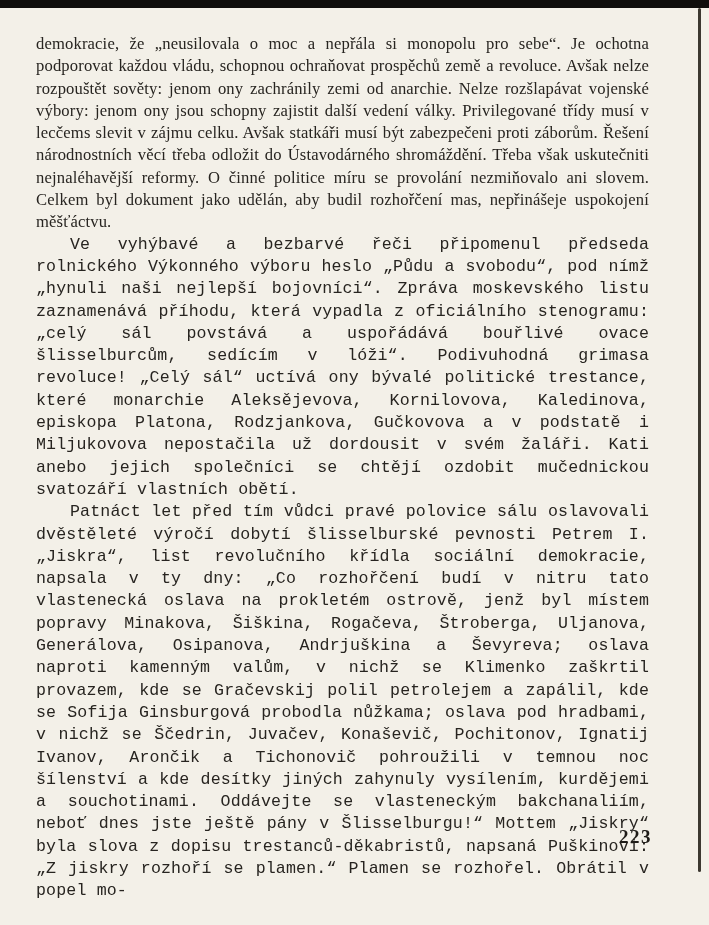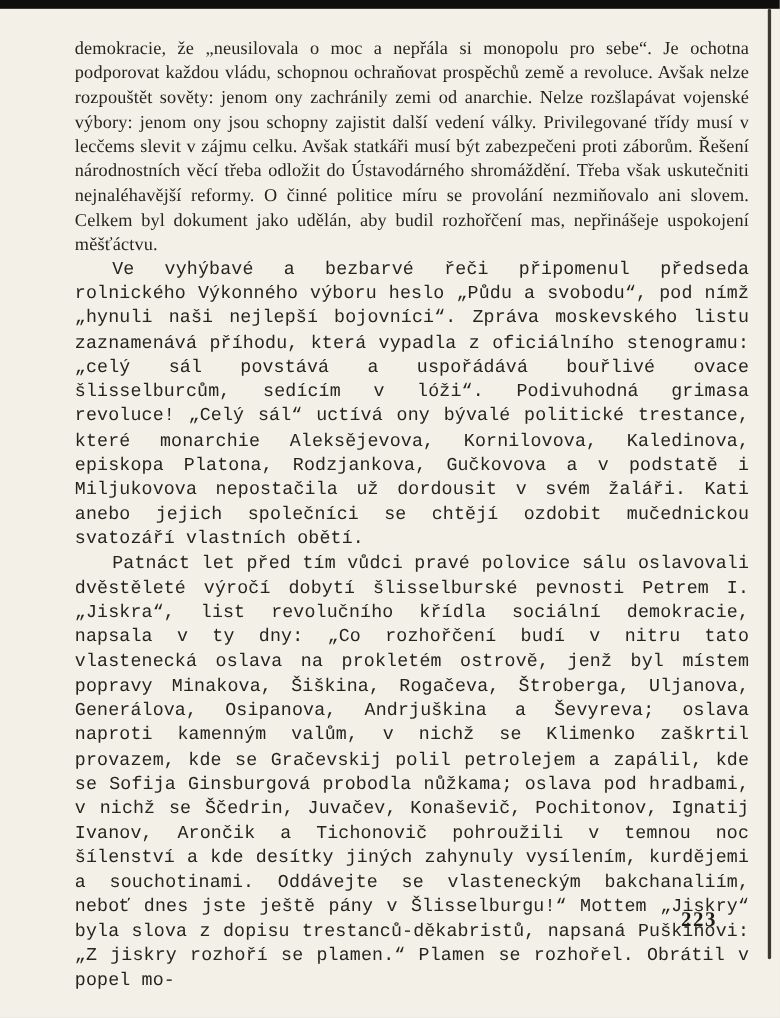--- a/index.html
+++ b/index.html
@@ -36,21 +36,20 @@
   }
   .text-block {
     position: absolute;
     left: 36px;
     top: 33px;
     width: 613px;
     font-size: 16.6px;
     line-height: 22.3px;
     text-align: justify;
     letter-spacing: 0.15px;
-    margin-left: 32px;
   }
   .para {
     margin: 0;
     text-indent: 0;
     hyphens: auto;
   }
   .para.indent {
     text-indent: 34px;
     font-family: Liberation Mono, monospace;
   }

